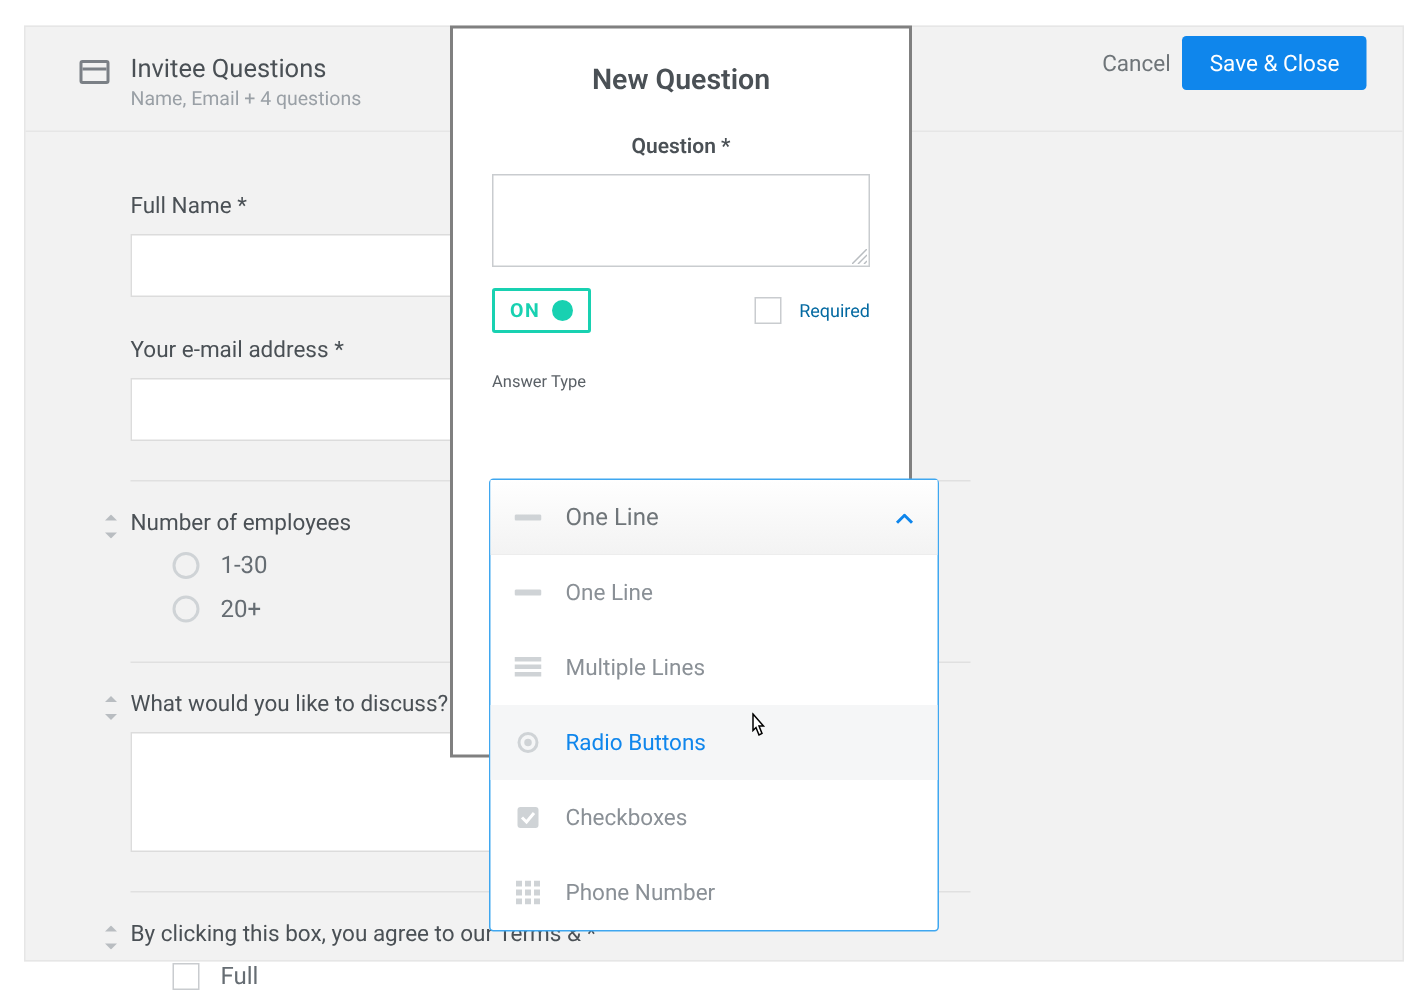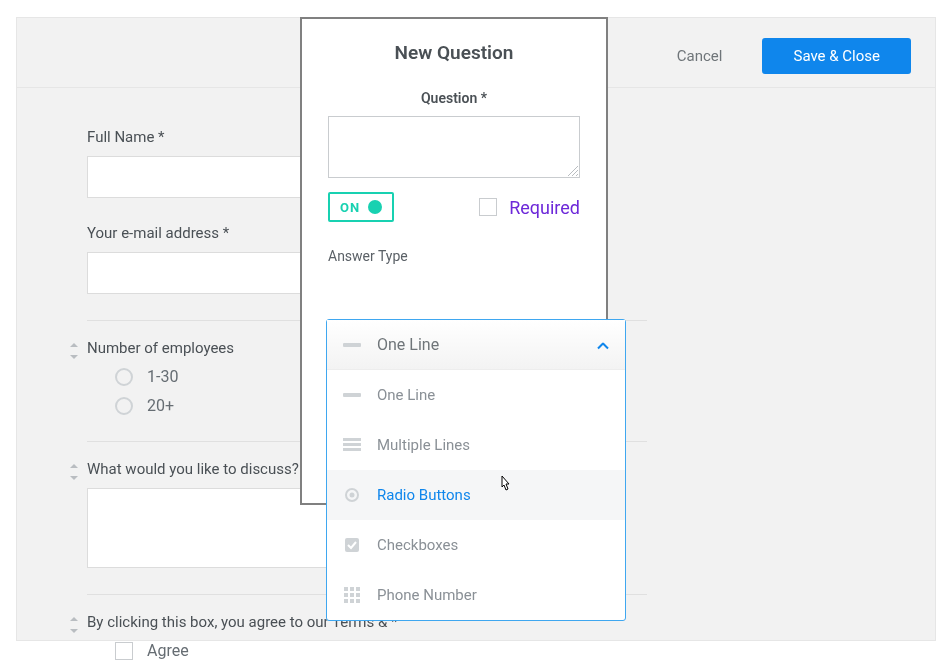--- a/index.html
+++ b/index.html
@@ -48,32 +48,32 @@
     border-radius: 2px;
     position: relative;
   }
   .card-icon::after {
     content: "";
     position: absolute; left: 0; right: 0; top: 3px; height: 2px; background: #7b8086;
   }
 
   .hdr-right {
     position: absolute;
-    right: 24px; top: 20px;
-    display: flex; align-items: center; gap: 40px;
+    right: 24px; top: 6px;
+    display: flex; align-items: center; gap: 8px;
   }
   .btn-cancel {
     color: #6f7579;
     font-size: 15px;
   }
   .btn-primary {
     background: #0f86ec;
     color: #fff;
     font-size: 15px;
-    padding: 9px 31px;
+    padding: 9px 18px;
     border-radius: 3px;
   }
 
   
   .bg-form {
     position: absolute;
     left: 70px; top: 110px; width: 560px;
   }
   .bg-form .field { margin-bottom: 26px; }
   .bg-form .label {
@@ -173,21 +173,21 @@
     height: 30px;
     padding: 2px 10px;
     border-radius: 2px;
   }
   .pill .txt { color: #18d1b1; font-size: 13px; font-weight: 700; letter-spacing: 1px; }
   .pill .dot { width: 14px; height: 14px; border-radius: 50%; background: #18d1b1; }
   .req-row { display:flex; align-items:center; gap:12px; }
   .req-chk {
     width: 18px; height: 18px; border: 1px solid #c9cccf; background: #fff;
   }
-  .req-txt { color: #6d28d9; font-size: 18px; }
+  .req-txt { color: #0369a1; font-size: 12px; }
 
   
   .dd-wrap {
     position: absolute;
     left: 326px; top: 319px;
     width: 300px;
     z-index: 10;
     background: #fff;
     border: 1px solid #3fa7f0;
     border-radius: 3px;
@@ -229,29 +229,36 @@
 
   .cursor {
     position: absolute;
     left: 497px; top: 475px;
     width: 16px; height: 20px;
     z-index: 20;
   }
 
   .answer-type-label {
     color: #5b6167;
-    font-size: 14px;
+    font-size: 11px;
   }
 </style>
 </head>
 <body>
 
 <div class="frame">
 
   <div class="hdr">
+    <div class="hdr-left">
+      <div class="card-icon"></div>
+      <div>
+        <div class="hdr-title">Invitee Questions</div>
+        <div class="hdr-sub">Name, Email + 4 questions</div>
+      </div>
+    </div>
     <div class="hdr-right">
       <div class="btn-cancel">Cancel</div>
       <div class="btn-primary">Save &amp; Close</div>
     </div>
   </div>
 
   <div class="bg-form">
 
     <div class="field" style="position:relative;">
       <div class="label">Full Name *</div>
@@ -309,21 +316,21 @@
         <svg width="10" height="16" viewBox="0 0 10 16">
             <g fill="#b9bdc1">
               <polygon points="5,0 9,4 1,4"></polygon>
               <polygon points="5,16 9,12 1,12"></polygon>
             </g>
           </svg>
       </span>
       <div class="label">By clicking this box, you agree to our Terms &amp; *</div>
       <div class="chk-row">
         <div class="chk-box"></div>
-        <span>Agree</span>
+        <span>Full</span>
       </div>
     </div>
 
   </div>
 </div>
 
 <div class="modal">
   <div class="modal-inner">
     <div class="modal-title">New Question</div>
 

